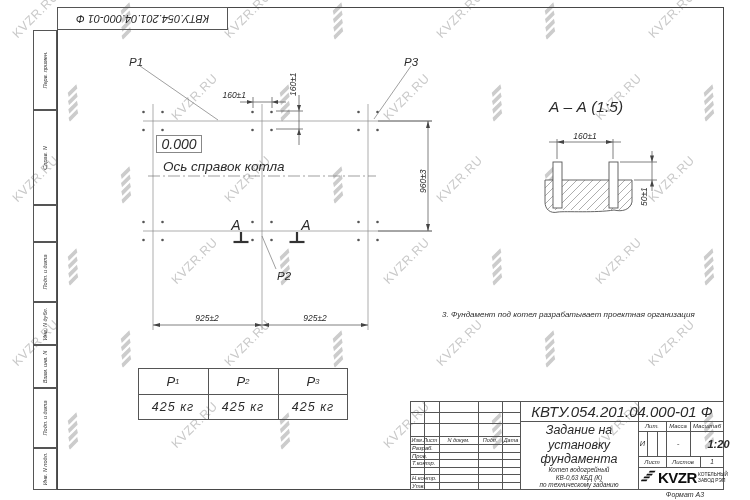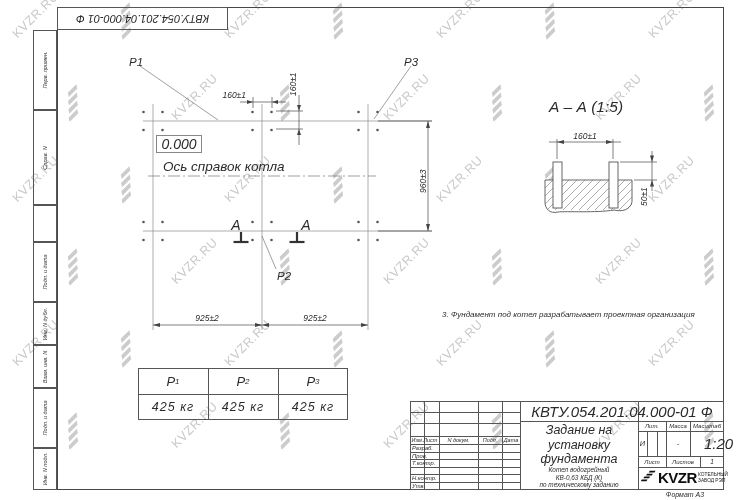--- a/index.html
+++ b/index.html
@@ -459,21 +459,21 @@
   <div class="t" style="left:412px;top:453px;font-size:5.8px;">Пров.</div>
   <div class="t" style="left:412px;top:460px;font-size:5.8px;">Т.контр.</div>
   <div class="t" style="left:412px;top:475px;font-size:5.8px;">Н.контр.</div>
   <div class="t" style="left:412px;top:483px;font-size:5.8px;">Утв.</div>
 
   <div class="t c" style="left:638px;top:421px;width:28px;height:10px;font-size:6px;">Лит.</div>
   <div class="t c" style="left:666px;top:421px;width:24px;height:10px;font-size:6px;">Масса</div>
   <div class="t c" style="left:690px;top:421px;width:34px;height:10px;font-size:6px;">Масштаб</div>
   <div class="t c" style="left:638px;top:431px;width:9px;height:25px;font-size:7.5px;">И</div>
   <div class="t c" style="left:666px;top:431px;width:24px;height:25px;font-size:8px;">-</div>
-  <div class="t c" style="left:690px;top:431px;width:57px;height:25px;font-size:15px;">1:20</div>
+  <div class="t c" style="left:690px;top:431px;width:57px;height:25px;font-size:11px;font-weight:bold;">1:20</div>
   <div class="t c" style="left:638px;top:456px;width:28px;height:11px;font-size:6px;">Лист</div>
   <div class="t c" style="left:666px;top:456px;width:34px;height:11px;font-size:6px;">Листов</div>
   <div class="t c" style="left:700px;top:456px;width:24px;height:11px;font-size:6.5px;">1</div>
 
   <div style="position:absolute;left:641px;top:470px;z-index:4;line-height:0;">
     <svg width="15" height="14" viewBox="0 0 34 30">
         <g fill="#111" transform="translate(7,1) skewX(-32)">
       <rect x="13" y="0" width="13" height="4"></rect>
           <rect x="11" y="6.5" width="13" height="4"></rect>
       <rect x="9" y="13" width="13" height="4"></rect>

